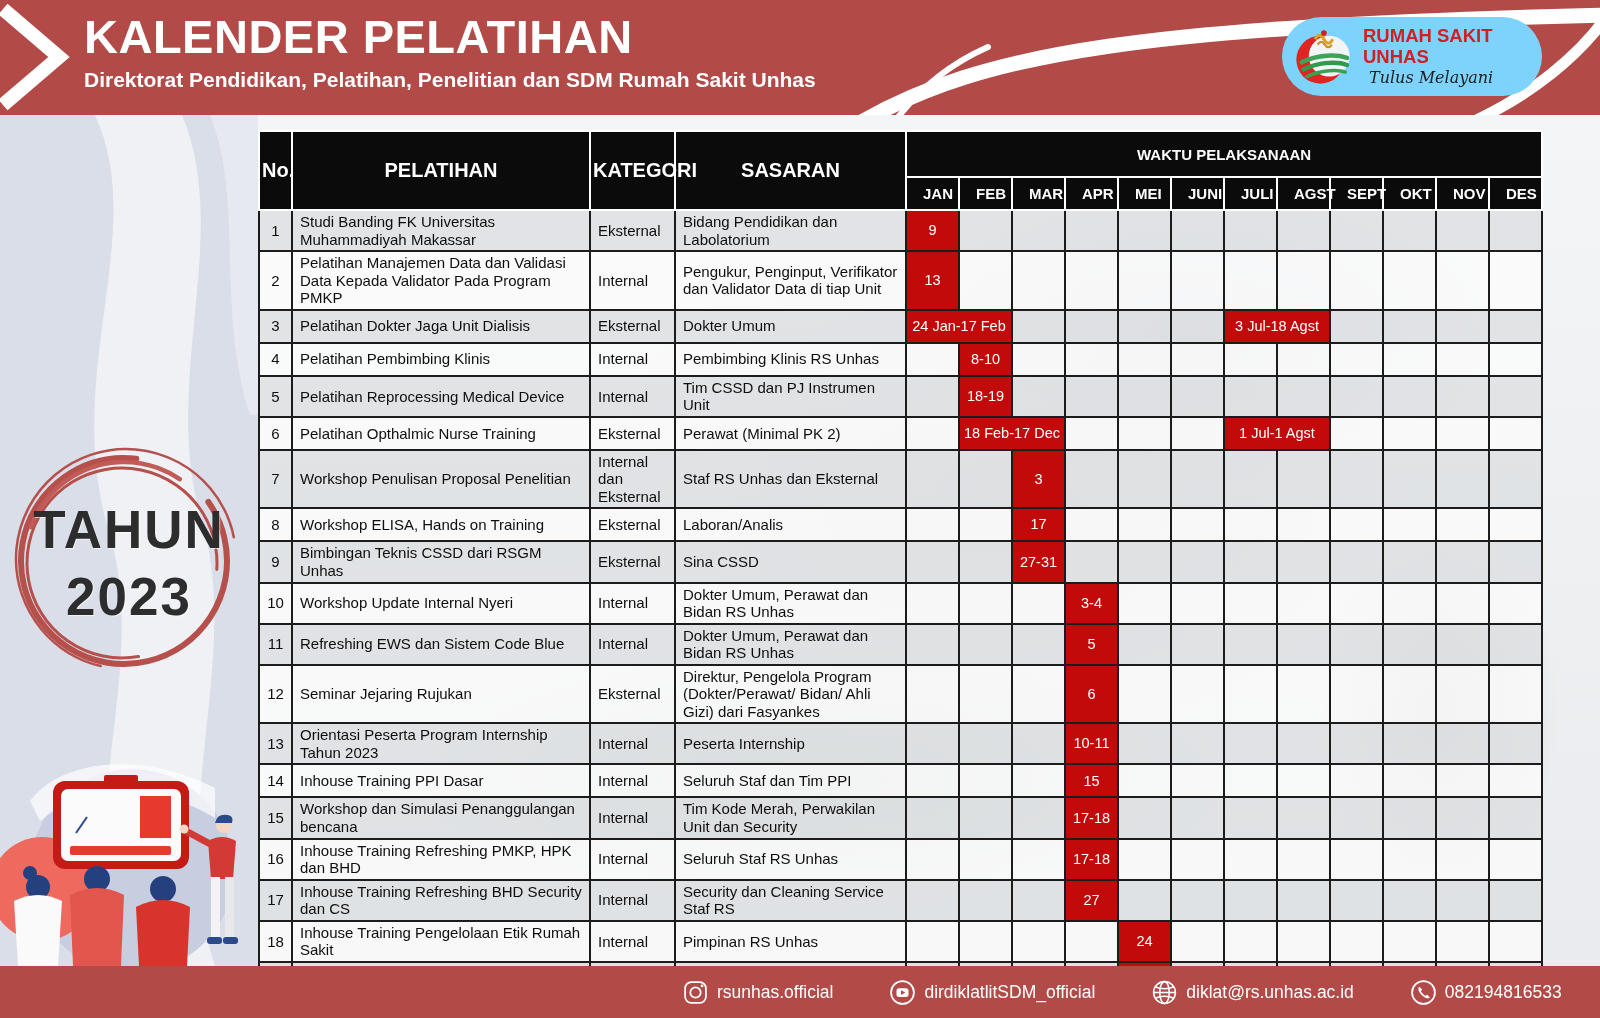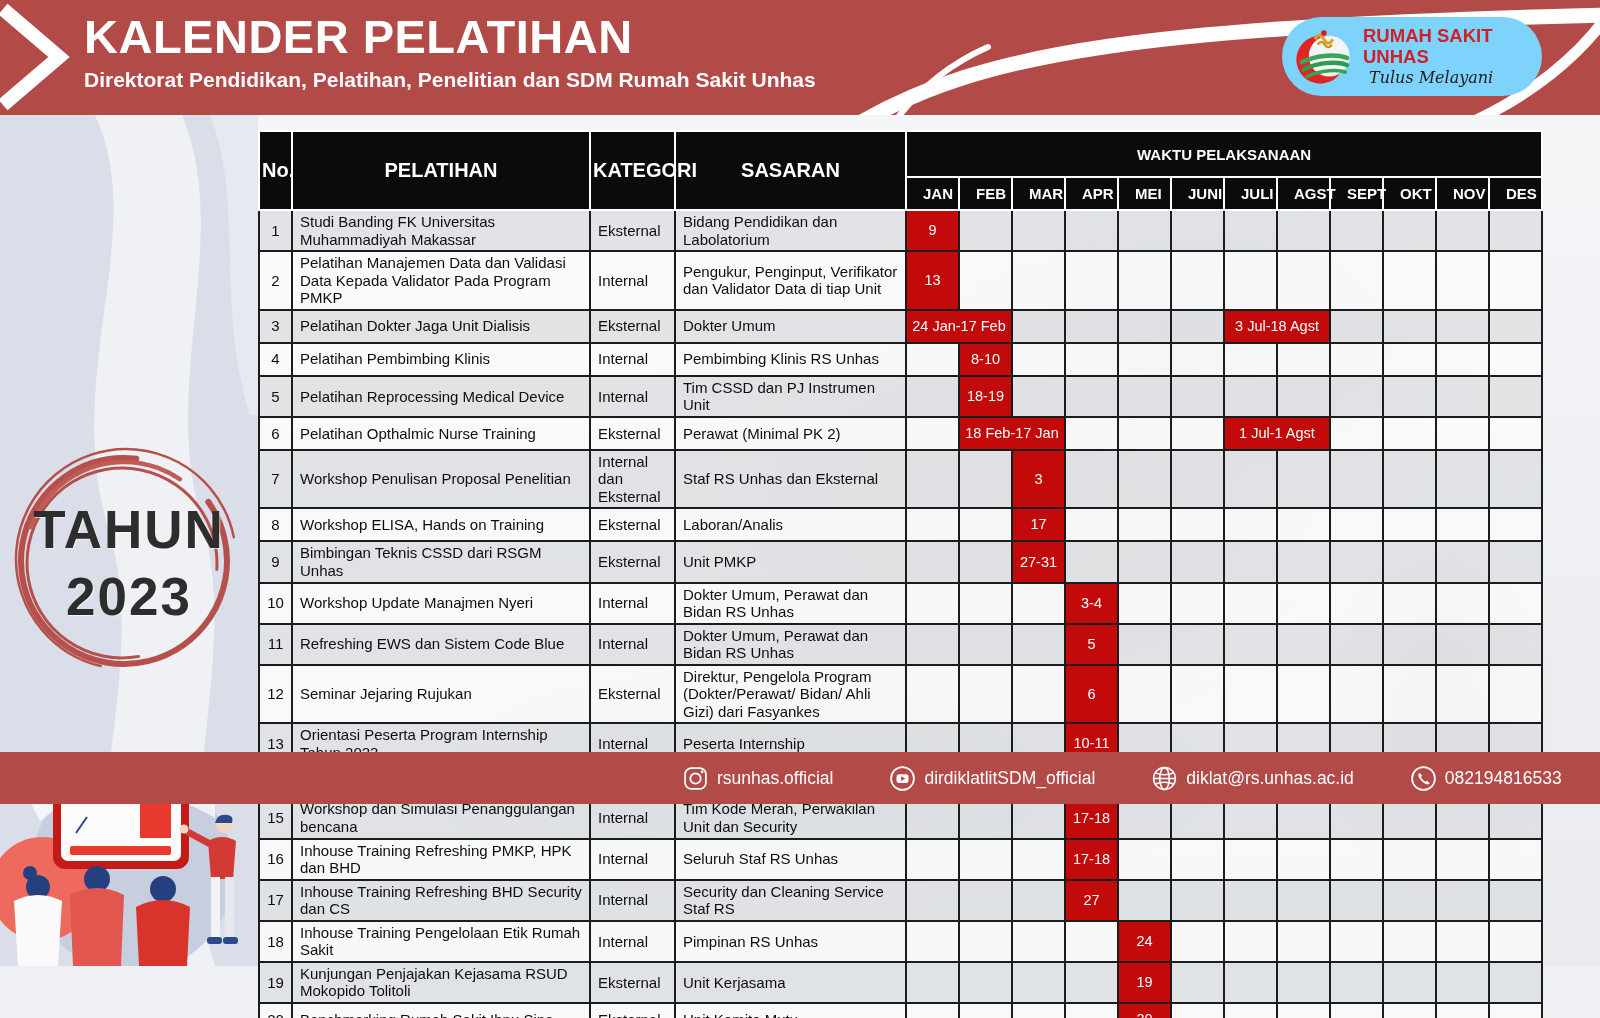--- a/index.html
+++ b/index.html
@@ -1,17 +1,17 @@
 <!DOCTYPE html>
 <html style="--brand-red: #b24a48; --cell-red: #c20a0a; --header-black: #0b0b0b; --sidebar-bg: #d9dee8;"><head>
 <meta charset="utf-8">
 <style>
   html,body{margin:0;padding:0;}
   body{width:1600px;height:1018px;overflow:hidden;font-family:"Liberation Sans",sans-serif;background:#eef0f3;}
-  .canvas{position:relative;width:1600px;height:804px;}
+  .canvas{position:relative;width:1600px;height:1018px;}
 
   
   .hdr{position:absolute;left:0;top:0;width:1600px;height:115px;background:var(--brand-red,#b24a48);overflow:hidden;}
   .hdr-swoosh{position:absolute;left:0;top:0;width:1600px;height:115px;}
   .chev{position:absolute;left:0;top:0;height:115px;width:72px;}
   .titles{position:absolute;left:84px;top:12px;color:#fff;z-index:3;}
   .titles h1{margin:0;font-size:47px;font-weight:800;letter-spacing:.5px;line-height:1.05;}
   .titles .sub{margin-top:7px;font-size:21px;font-weight:700;}
   .logo-pill{position:absolute;right:58px;top:17px;width:260px;height:79px;background:#7dd3fc;border-radius:44px;display:flex;align-items:center;z-index:4;}
   .logo-pill svg{width:64px;height:64px;margin-left:9px;flex:none;}
@@ -275,21 +275,21 @@
               <td class="c"></td>
               <td class="c"></td>
               <td class="c"></td>
             </tr>
             <tr class="even">
               <td class="c">6</td>
               <td>Pelatihan Opthalmic Nurse Training</td>
               <td>Eksternal</td>
               <td>Perawat (Minimal PK 2)</td>
               <td class="c"></td>
-              <td class="sched" colspan="2">18 Feb-17 Jan</td>
+              <td class="sched" colspan="2">18 Feb-17 Dec</td>
               <td class="c"></td>
               <td class="c"></td>
               <td class="c"></td>
               <td class="sched" colspan="2">1 Jul-1 Agst</td>
               <td class="c"></td>
               <td class="c"></td>
               <td class="c"></td>
               <td class="c"></td>
             </tr>
             <tr class="odd">
@@ -325,37 +325,37 @@
               <td class="c"></td>
               <td class="c"></td>
               <td class="c"></td>
               <td class="c"></td>
               <td class="c"></td>
             </tr>
             <tr class="odd">
               <td class="c">9</td>
               <td>Bimbingan Teknis CSSD dari RSGM Unhas</td>
               <td>Eksternal</td>
-              <td>Unit PMKP</td>
+              <td>Sina CSSD</td>
               <td class="c"></td>
               <td class="c"></td>
               <td class="sched" colspan="1">27-31</td>
               <td class="c"></td>
               <td class="c"></td>
               <td class="c"></td>
               <td class="c"></td>
               <td class="c"></td>
               <td class="c"></td>
               <td class="c"></td>
               <td class="c"></td>
               <td class="c"></td>
             </tr>
             <tr class="even">
               <td class="c">10</td>
-              <td>Workshop Update Manajmen Nyeri</td>
+              <td>Workshop Update Internal Nyeri</td>
               <td>Internal</td>
               <td>Dokter Umum, Perawat dan Bidan RS Unhas</td>
               <td class="c"></td>
               <td class="c"></td>
               <td class="c"></td>
               <td class="sched" colspan="1">3-4</td>
               <td class="c"></td>
               <td class="c"></td>
               <td class="c"></td>
               <td class="c"></td>

